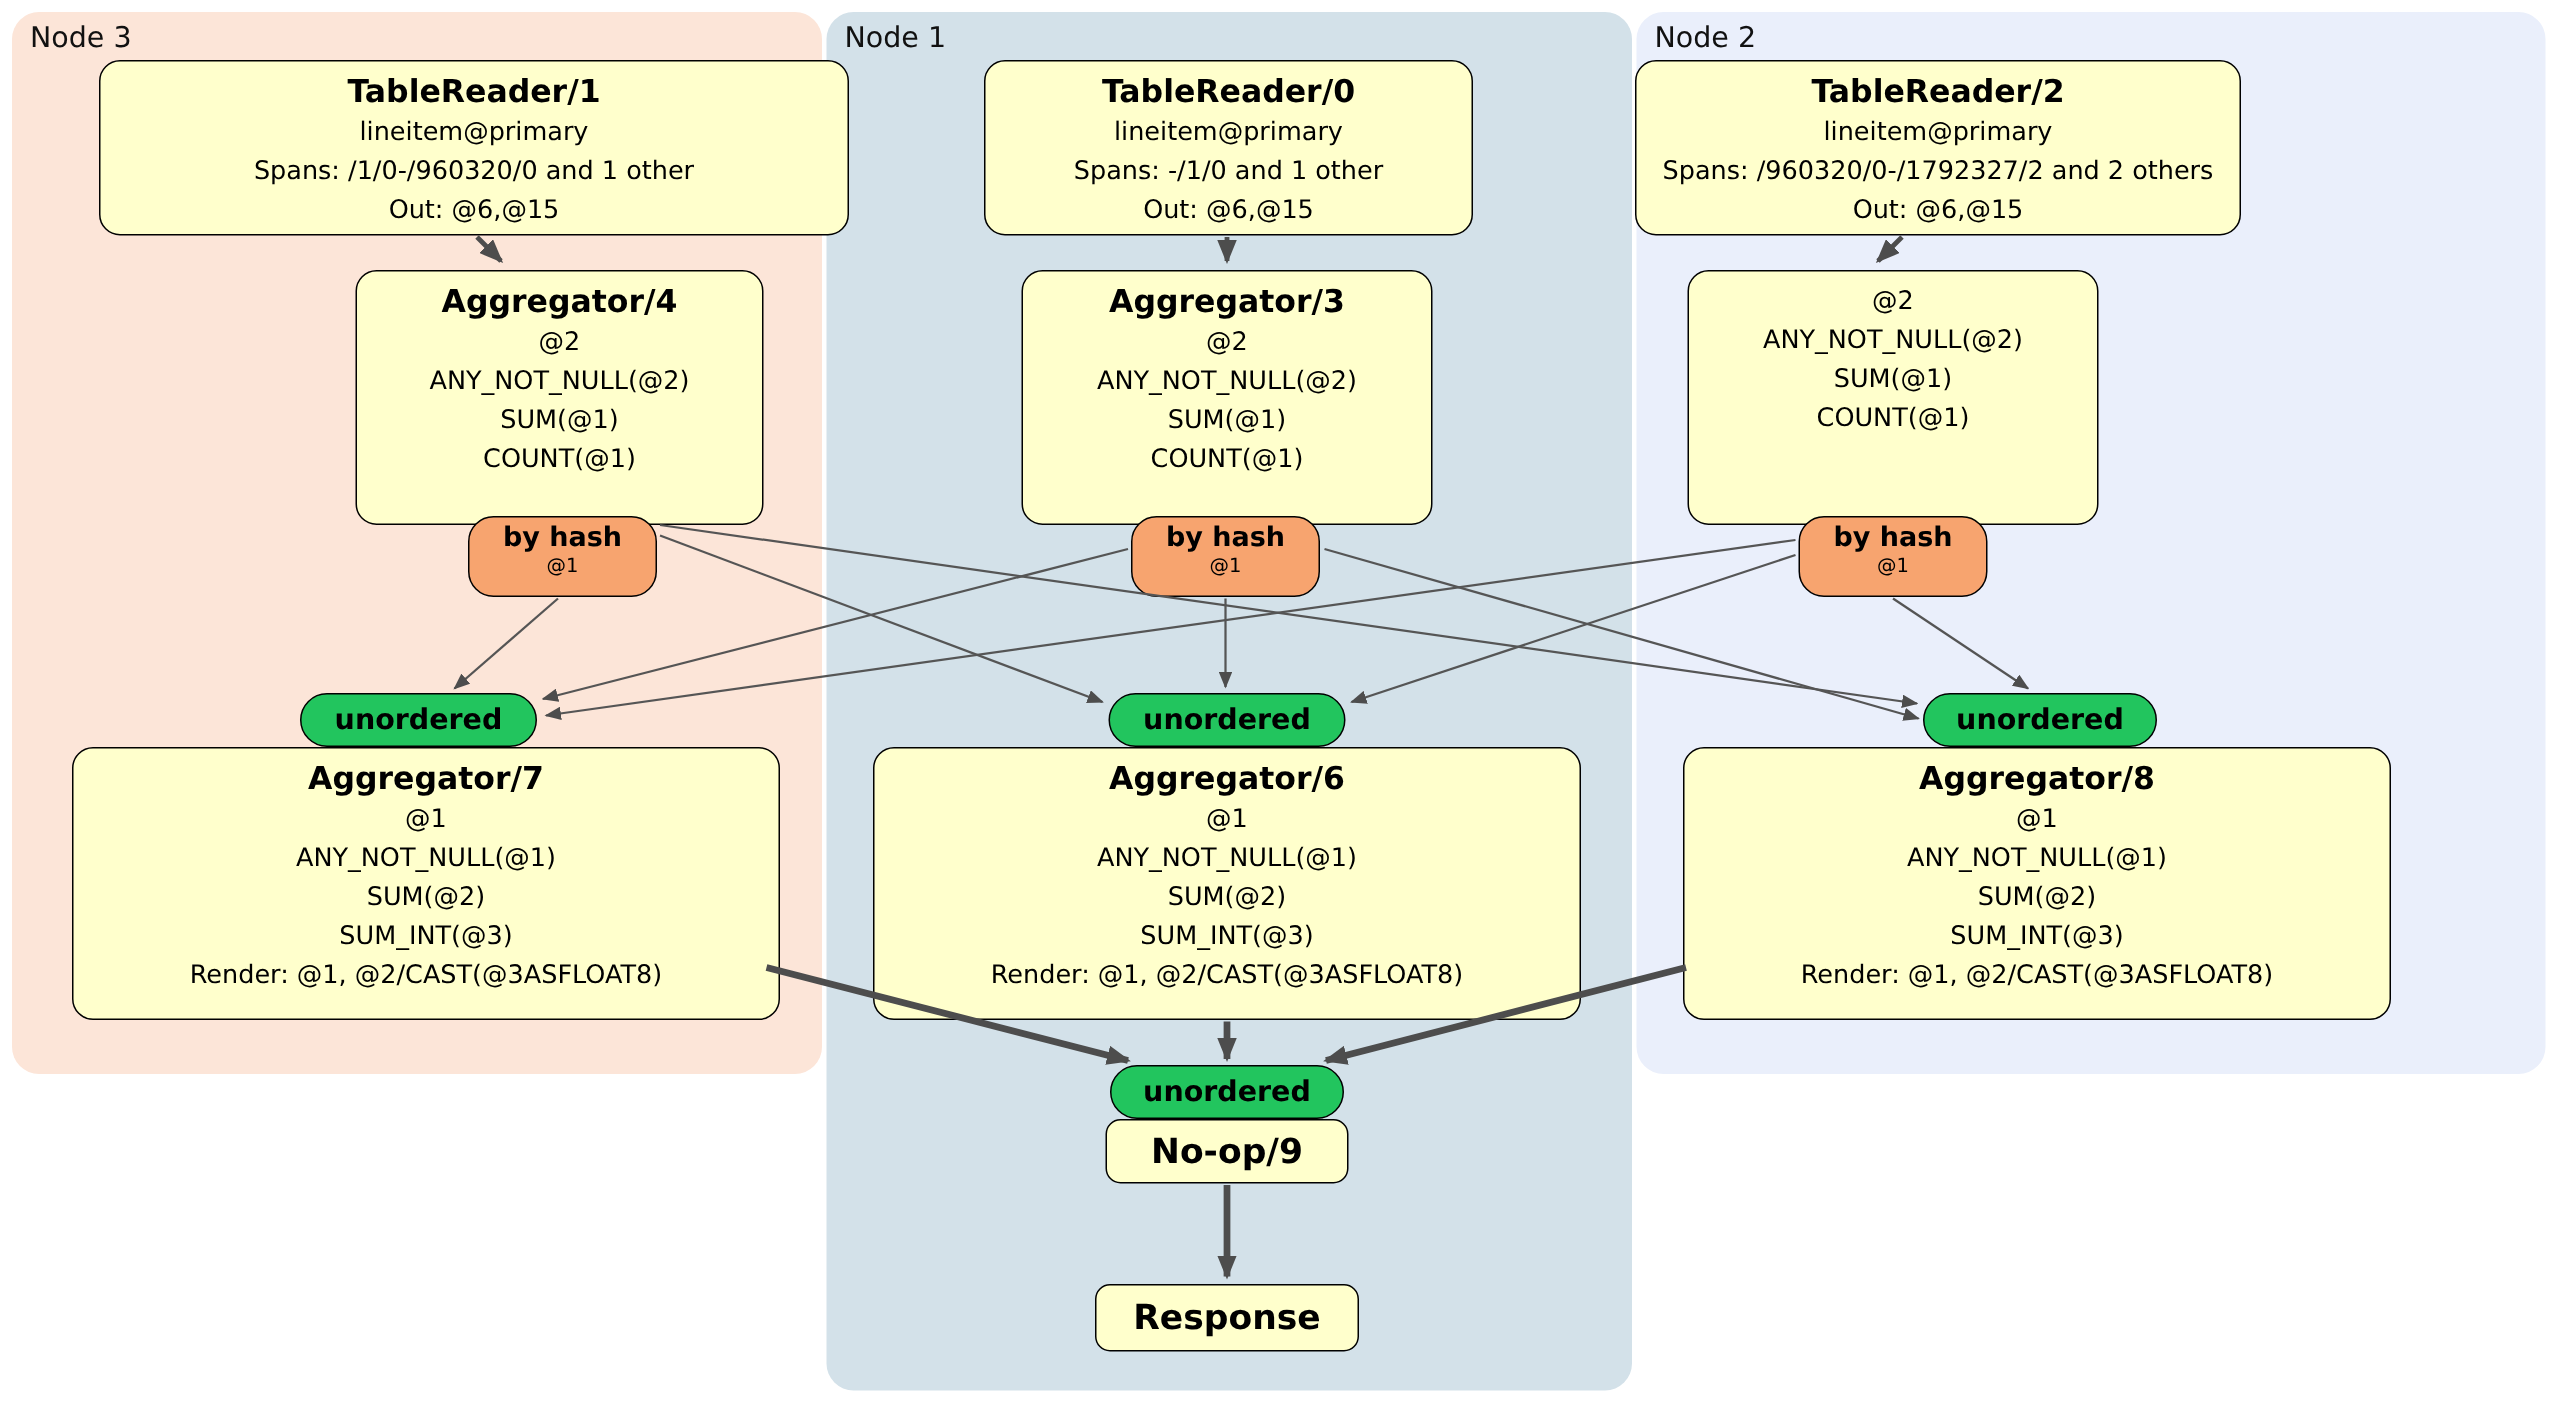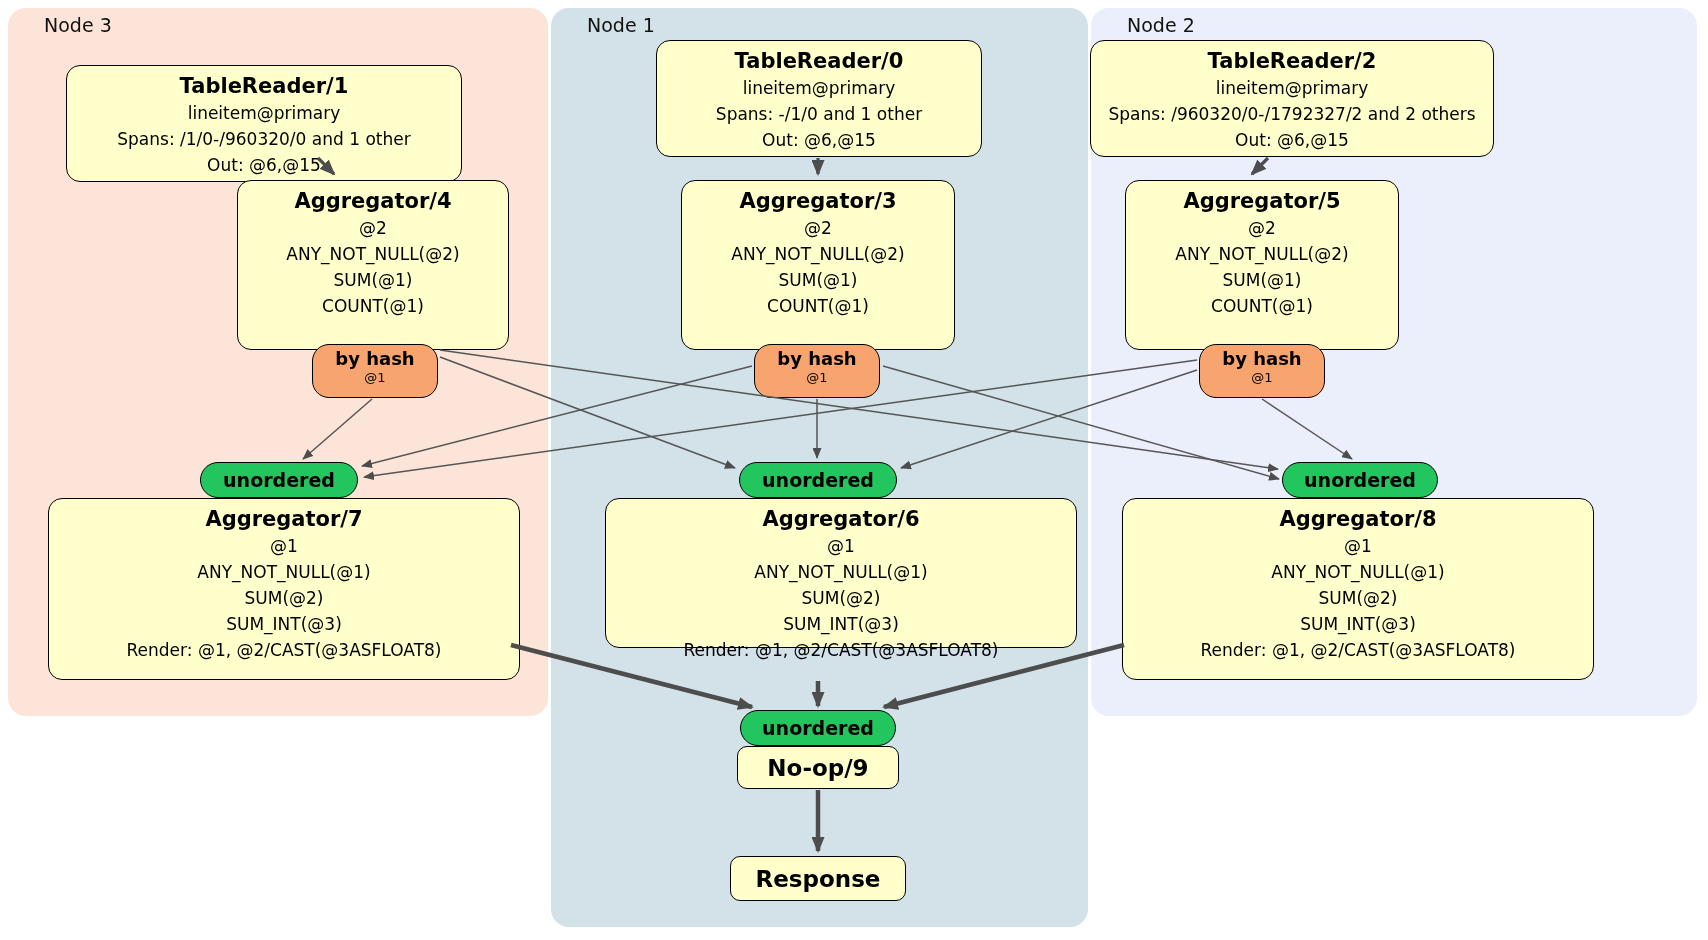--- a/index.html
+++ b/index.html
@@ -1,21 +1,21 @@
 <!DOCTYPE html>
 <html><head>
 <meta charset="utf-8">
 <style>
   html,body{margin:0;padding:0;background:#ffffff;}
   #stage{
     position:relative;width:1708px;height:940px;overflow:hidden;
     font-family:"DejaVu Sans",sans-serif;color:#000;background:#ffffff;
   }
   .panel{position:absolute;border-radius:18px;}
-  .panel-label{position:absolute;top:6px;left:12px;font-size:19px;color:#111;margin-left:24px;}
+  .panel-label{position:absolute;top:6px;left:12px;font-size:19px;color:#111;}
   .pn3{background:#fce5d8;}
   .pn1{background:#d3e1e9;}
   .pn2{background:#eaeffb;}
   .box{
     position:absolute;background:#ffffcc;border:1.6px solid #000;
     border-radius:14px;text-align:center;box-sizing:border-box;
     padding-top:7px;z-index:3;
   }
   .box-title{font-weight:bold;font-size:21px;line-height:27px;}
   .box-line{font-size:17px;line-height:26px;white-space:nowrap;}
@@ -48,21 +48,21 @@
   <div class="panel pn3" style="left:8px;top:8px;width:540px;height:708px;">
     <div class="panel-label">Node 3</div>
   </div>
   <div class="panel pn1" style="left:551px;top:8px;width:537px;height:919px;">
     <div class="panel-label">Node 1</div>
   </div>
   <div class="panel pn2" style="left:1091px;top:8px;width:606px;height:708px;">
     <div class="panel-label">Node 2</div>
   </div>
 
-  <div class="box" style="left:66px;top:40px;width:396px;height:117px;margin-top:25px;">
+  <div class="box" style="left:66px;top:40px;width:500px;height:117px;">
     <div class="box-title">TableReader/1</div>
     <div class="box-line">lineitem@primary</div>
     <div class="box-line">Spans: /1/0-/960320/0 and 1 other</div>
     <div class="box-line">Out: @6,@15</div>
   </div>
   <div class="box" style="left:237px;top:180px;width:272px;height:170px;">
     <div class="box-title">Aggregator/4</div>
     <div class="box-line">@2</div>
     <div class="box-line">ANY_NOT_NULL(@2)</div>
     <div class="box-line">SUM(@1)</div>
@@ -97,21 +97,21 @@
     <div class="box-line">SUM(@1)</div>
     <div class="box-line">COUNT(@1)</div>
   </div>
   <div class="router" style="left:754px;top:344px;width:126px;height:54px;">
     <div class="r1">by hash</div>
     <div class="r2">@1</div>
   </div>
   <div class="sync" style="left:739px;top:462px;width:158px;height:36px;">
     <span>unordered</span>
   </div>
-  <div class="box" style="left:582px;top:498px;width:472px;height:150px;margin-left:23px;">
+  <div class="box" style="left:582px;top:498px;width:472px;height:182px;">
     <div class="box-title">Aggregator/6</div>
     <div class="box-line">@1</div>
     <div class="box-line">ANY_NOT_NULL(@1)</div>
     <div class="box-line">SUM(@2)</div>
     <div class="box-line">SUM_INT(@3)</div>
     <div class="box-line">Render: @1, @2/CAST(@3ASFLOAT8)</div>
   </div>
   <div class="sync" style="left:740px;top:710px;width:156px;height:36px;">
     <span>unordered</span>
   </div>
@@ -122,21 +122,20 @@
     <span>Response</span>
   </div>
 
   <div class="box" style="left:1090px;top:40px;width:404px;height:117px;">
     <div class="box-title">TableReader/2</div>
     <div class="box-line">lineitem@primary</div>
     <div class="box-line">Spans: /960320/0-/1792327/2 and 2 others</div>
     <div class="box-line">Out: @6,@15</div>
   </div>
   <div class="box" style="left:1125px;top:180px;width:274px;height:170px;">
-    <div class="box-title">Aggregator/5</div>
     <div class="box-line">@2</div>
     <div class="box-line">ANY_NOT_NULL(@2)</div>
     <div class="box-line">SUM(@1)</div>
     <div class="box-line">COUNT(@1)</div>
   </div>
   <div class="router" style="left:1199px;top:344px;width:126px;height:54px;">
     <div class="r1">by hash</div>
     <div class="r2">@1</div>
   </div>
   <div class="sync" style="left:1282px;top:462px;width:156px;height:36px;">

